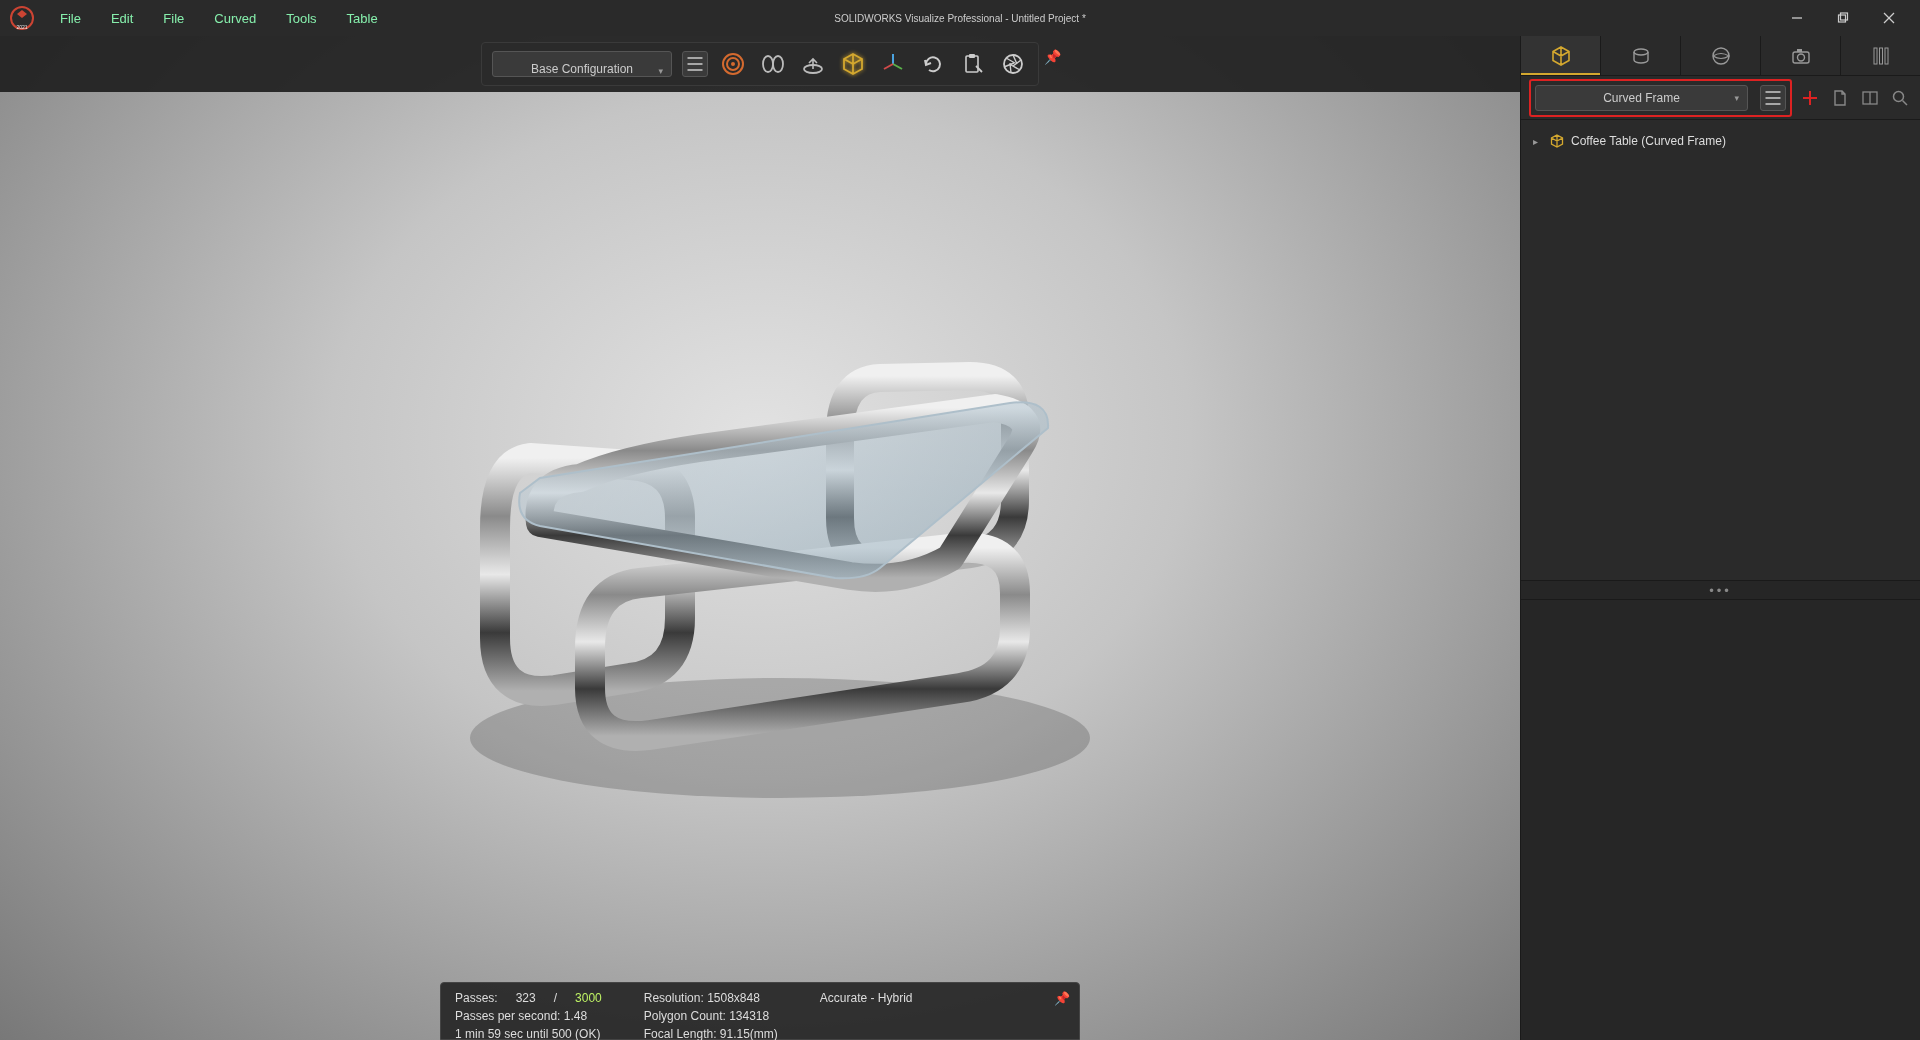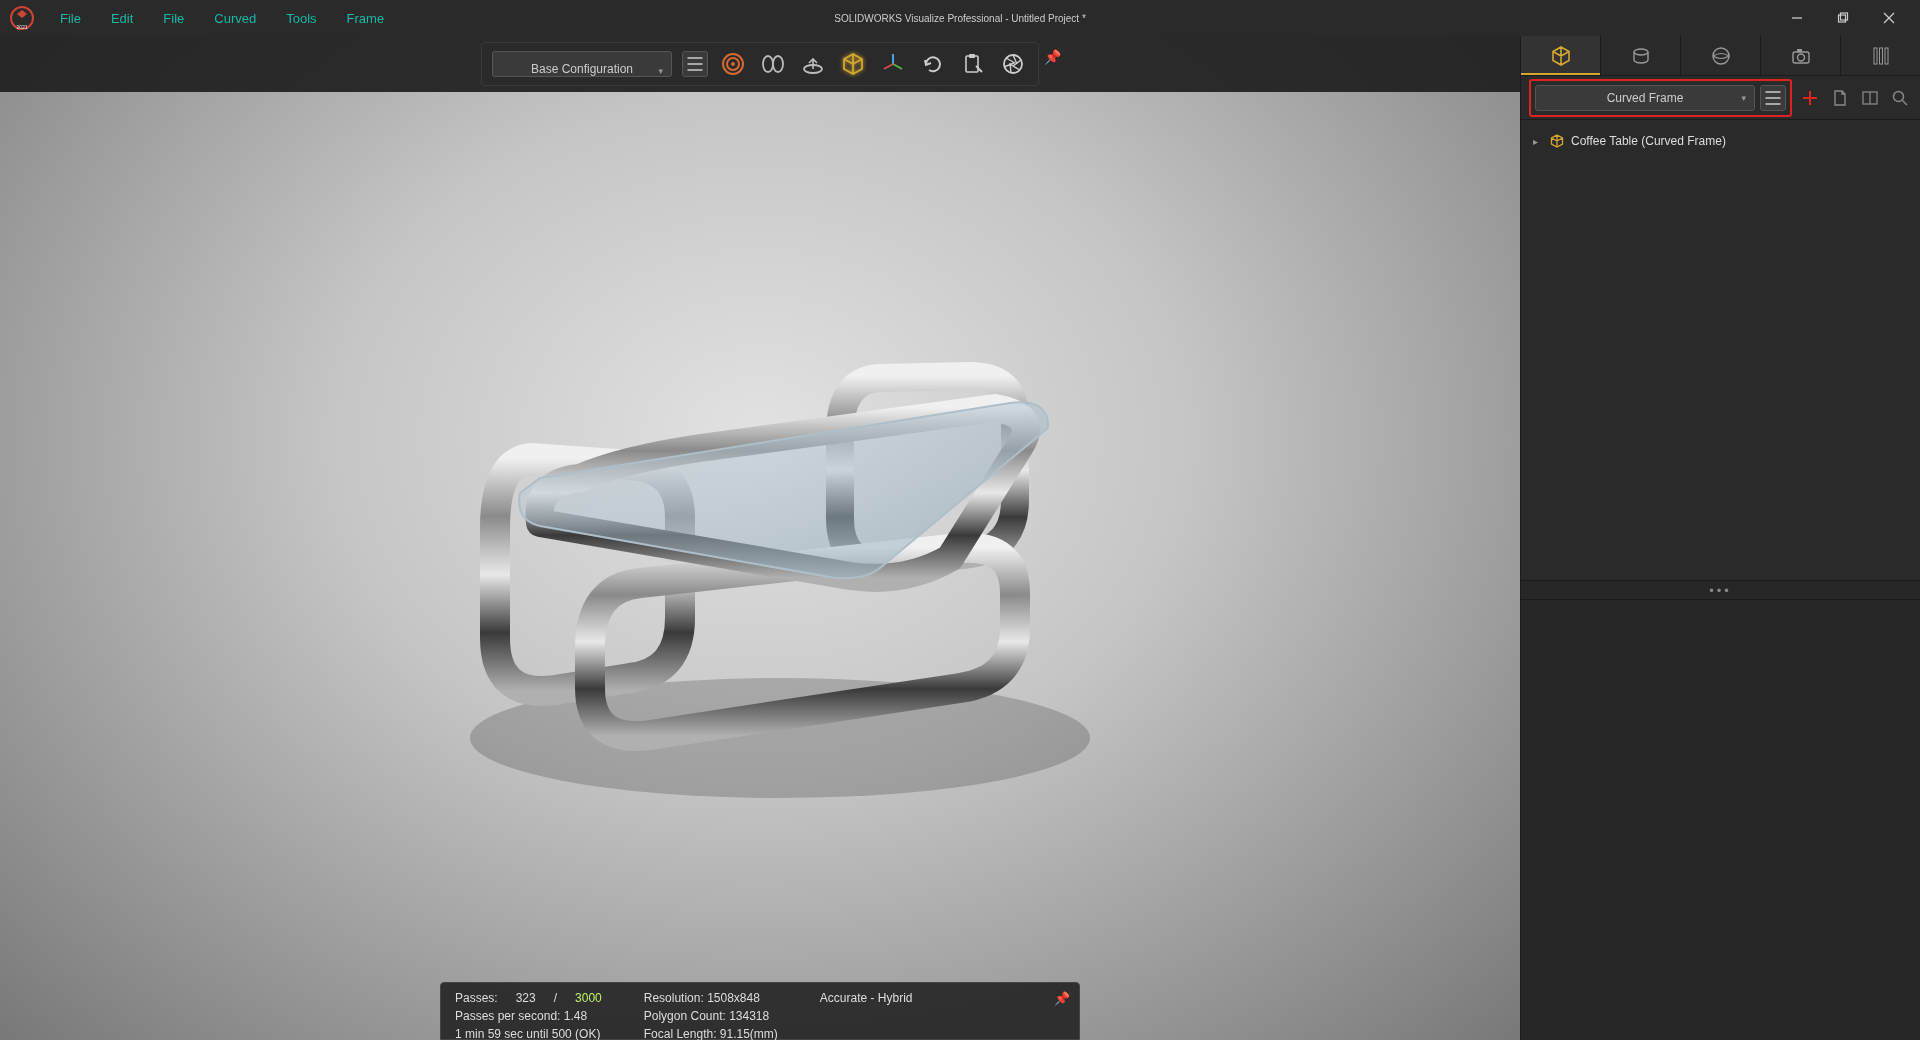--- a/index.html
+++ b/index.html
@@ -1,21 +1,21 @@
 <!DOCTYPE html>
 <html><head>
 <meta charset="utf-8">
 <style>
 * { margin:0; padding:0; box-sizing:border-box; font-family:"Segoe UI",Arial,sans-serif; }
 body { width:1920px; height:1040px; background:#1a1a1a; overflow:hidden; color:#ccc; font-size:13px; }
 .titlebar { height:36px; background:#2a2a2a; display:flex; align-items:center; padding:0 8px; position:relative; }
 .app-logo { width:28px; height:28px; margin-right:10px; display:flex; align-items:center; justify-content:center; }
 .app-logo svg { width:24px; height:24px; }
 .menubar { display:flex; gap:2px; }
-.menubar .mitem { padding:4px 14px; color:#14b8a6; font-size:13px; cursor:pointer; }
+.menubar .mitem { padding:4px 14px; color:#86efac; font-size:13px; cursor:pointer; }
 .window-title { position:absolute; left:50%; transform:translateX(-50%); color:#ccc; font-size:10px; }
 .winbtns { margin-left:auto; display:flex; }
 .winbtn { width:46px; height:36px; display:flex; align-items:center; justify-content:center; color:#ccc; }
 .winbtn svg { width:12px; height:12px; }
 
 .work { position:relative; width:100%; height:1004px; display:flex; }
 .viewport { flex:1; position:relative; background:#1a1a1a; }
 .viewport-img { width:100%; height:100%; display:flex; align-items:center; justify-content:center; background:radial-gradient(ellipse at 50% 40%,#e2e2e2 0%,#c5c5c5 40%,#989898 75%,#787878 100%); }
 .coffeetable { width:760px; height:540px; display:flex; align-items:center; justify-content:center; }
 .coffeetable svg { width:100%; height:100%; }
@@ -37,21 +37,21 @@
 .passes-line .total { color:#bef264; }
 
 .sidepanel { width:400px; background:#2a2a2a; border-left:1px solid #1a1a1a; display:flex; flex-direction:column; }
 .tabrow { height:40px; display:flex; border-bottom:1px solid #1a1a1a; }
 .tabcell { flex:1; display:flex; align-items:center; justify-content:center; border-right:1px solid #1a1a1a; cursor:pointer; }
 .tabcell:last-child { border-right:none; }
 .tabcell.active { background:#333; box-shadow:inset 0 -2px 0 #d4a82f; }
 .tabcell svg { width:22px; height:22px; }
 
 .subtoolbar { height:44px; display:flex; align-items:center; padding:0 8px; gap:6px; border-bottom:1px solid #1a1a1a; }
-.highlight-box { border:2px solid #d22; border-radius:3px; padding:4px; display:flex; align-items:center; gap:5px; flex:1; }
+.highlight-box { border:2px solid #d22; border-radius:3px; padding:4px; display:flex; align-items:center; gap:12px; flex:1; }
 .subdd { flex:1; height:26px; background:#3a3a3a; border:1px solid #555; border-radius:3px; display:flex; align-items:center; justify-content:center; color:#ccc; font-size:12px; position:relative; }
 .subdd .caret { position:absolute; right:8px; font-size:9px; color:#999; }
 .sub-ico { width:24px; height:24px; display:flex; align-items:center; justify-content:center; color:#888; cursor:pointer; }
 .sub-ico.plus { color:#d22; }
 .sub-ico svg { width:18px; height:18px; }
 
 .tree { flex:1; padding:10px 8px; color:#ddd; font-size:12px; }
 .tree-item { display:flex; align-items:center; gap:6px; padding:3px 4px; cursor:pointer; }
 .tree-caret { color:#999; font-size:10px; width:10px; }
 .tree-cube { width:16px; height:16px; display:flex; align-items:center; justify-content:center; }
@@ -70,21 +70,21 @@
         <path d="M7 8 L12 4 L17 8 L12 12 Z" fill="#c43"></path>
         <text x="12" y="23" text-anchor="middle" font-size="5" fill="#eee">2021</text>
       </svg>
   </div>
   <div class="menubar">
     <div class="mitem">File</div>
     <div class="mitem">Edit</div>
     <div class="mitem">File</div>
     <div class="mitem">Curved</div>
     <div class="mitem">Tools</div>
-    <div class="mitem">Frame</div>
+    <div class="mitem">Table</div>
   </div>
   <div class="window-title">SOLIDWORKS Visualize Professional - Untitled Project *</div>
   <div class="winbtns">
     <div class="winbtn">
         <svg viewBox="0 0 12 12">
           <line x1="1" y1="6" x2="11" y2="6" stroke="#ccc" stroke-width="1.3"></line>
         </svg>
       </div>
     <div class="winbtn">
         <svg viewBox="0 0 12 12">

